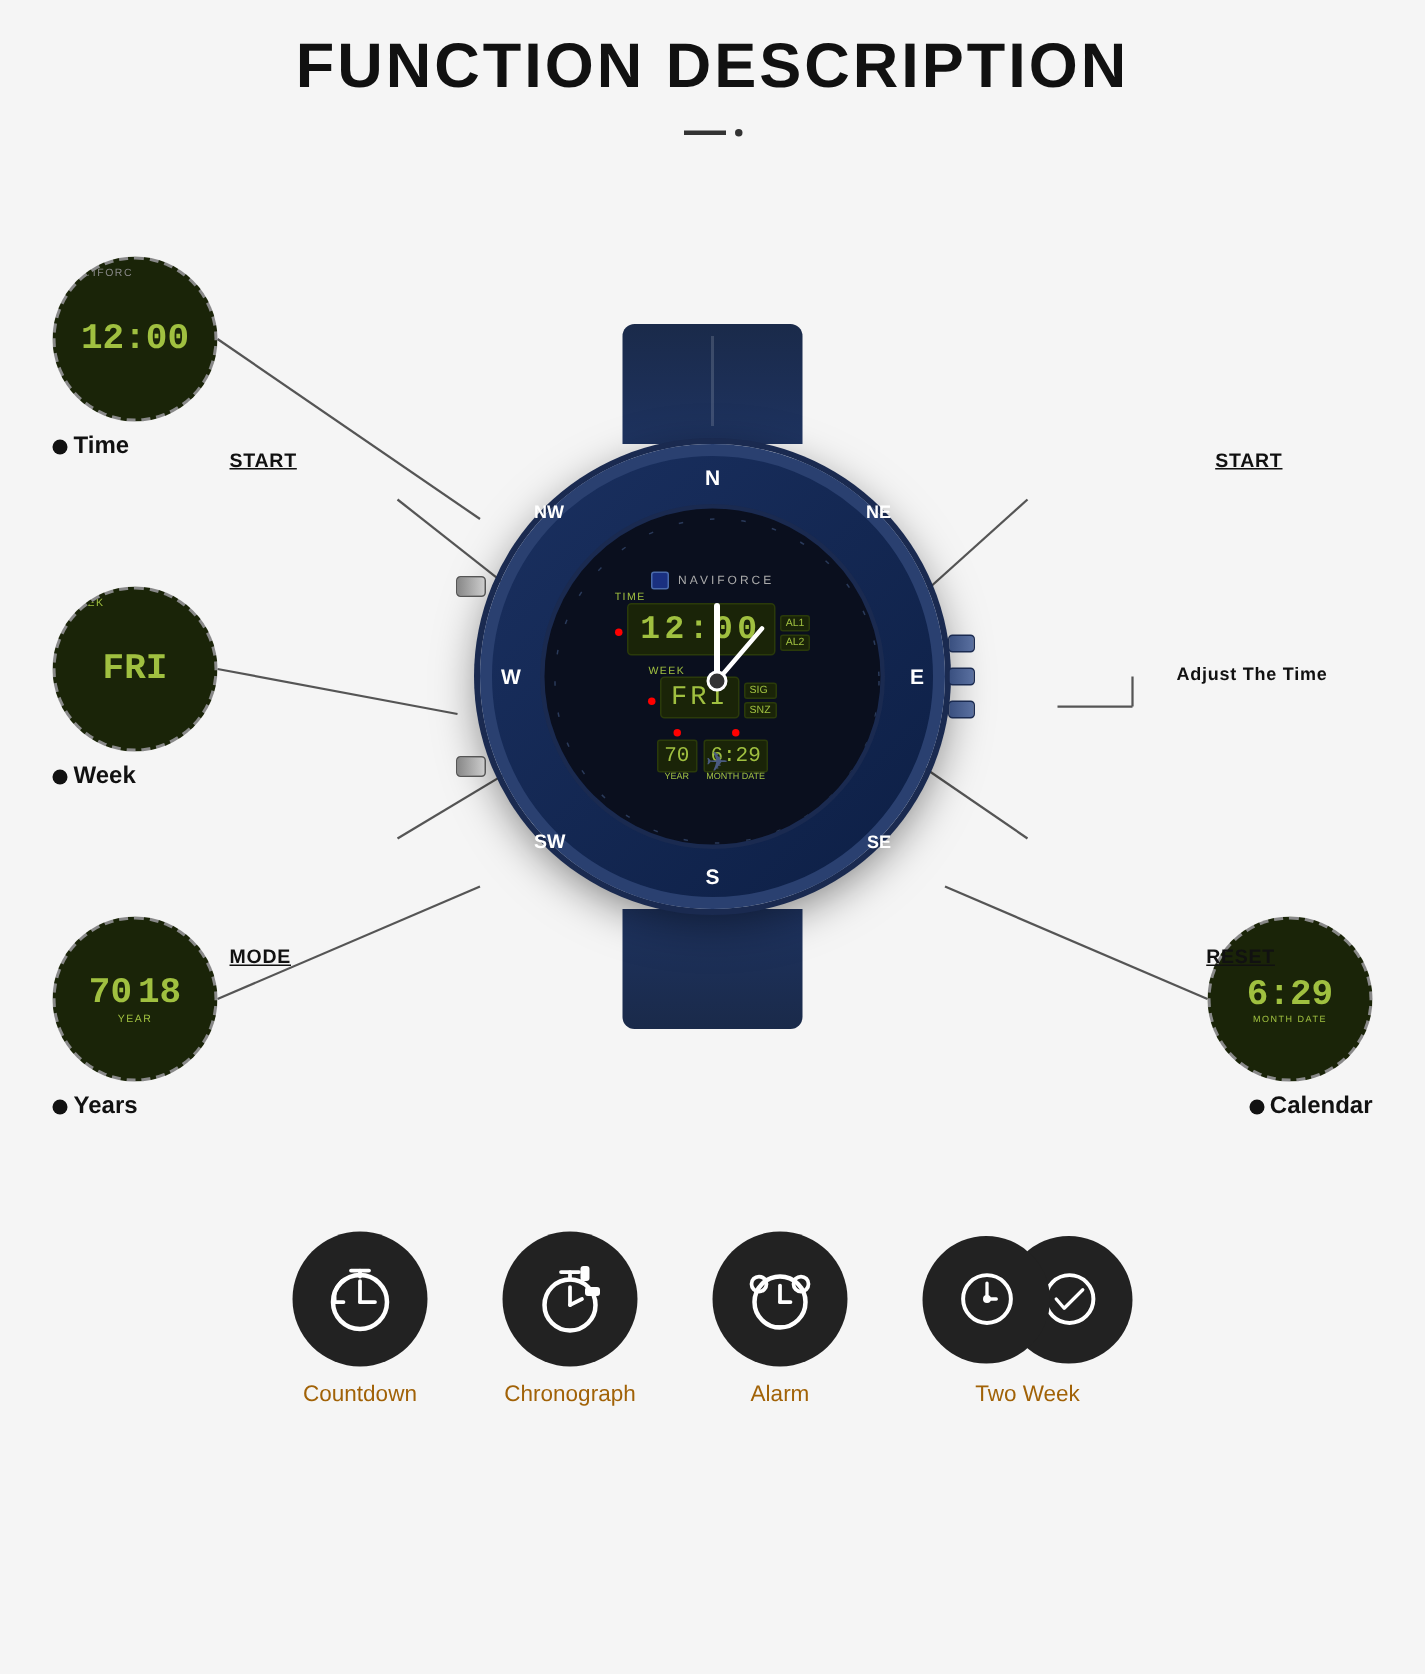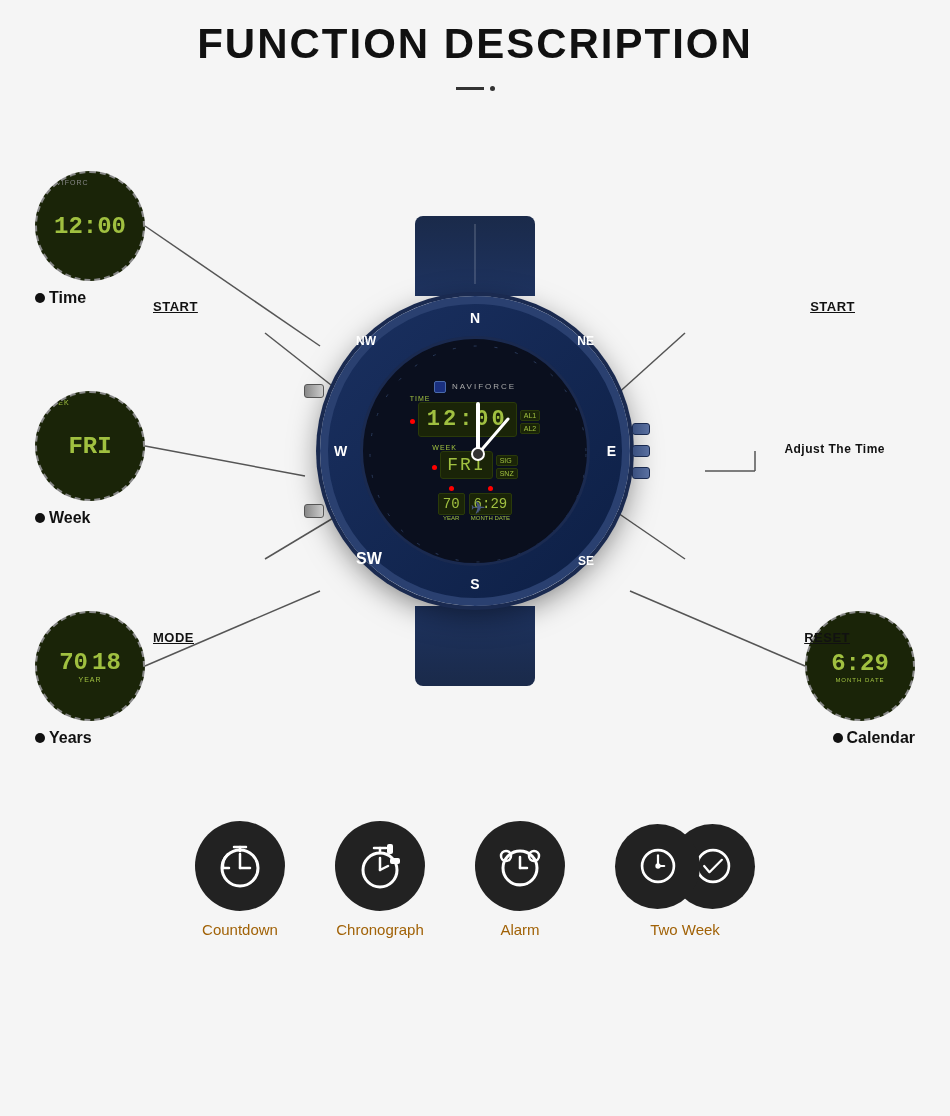--- a/index.html
+++ b/index.html
@@ -106,21 +106,21 @@
       font-weight: bold;
       font-size: 14px;
     }
     .compass-N { top: 6px; left: 50%; transform: translateX(-50%); }
     .compass-S { bottom: 6px; left: 50%; transform: translateX(-50%); }
     .compass-E { right: 6px; top: 50%; transform: translateY(-50%); }
     .compass-W { left: 6px; top: 50%; transform: translateY(-50%); }
     .compass-NE { top: 30px; right: 28px; font-size: 12px; }
     .compass-NW { top: 30px; left: 28px; font-size: 12px; }
     .compass-SE { bottom: 30px; right: 28px; font-size: 12px; margin-left: 48px; }
-    .compass-SW { bottom: 30px; left: 28px; font-size: 16px; }
+    .compass-SW { bottom: 30px; left: 28px; font-size: 13px; }
 
     
     .watch-face {
       width: 230px;
       height: 230px;
       border-radius: 50%;
       background: #0a0f1e;
       border: 3px solid #1a2a50;
       display: flex;
       flex-direction: column;

